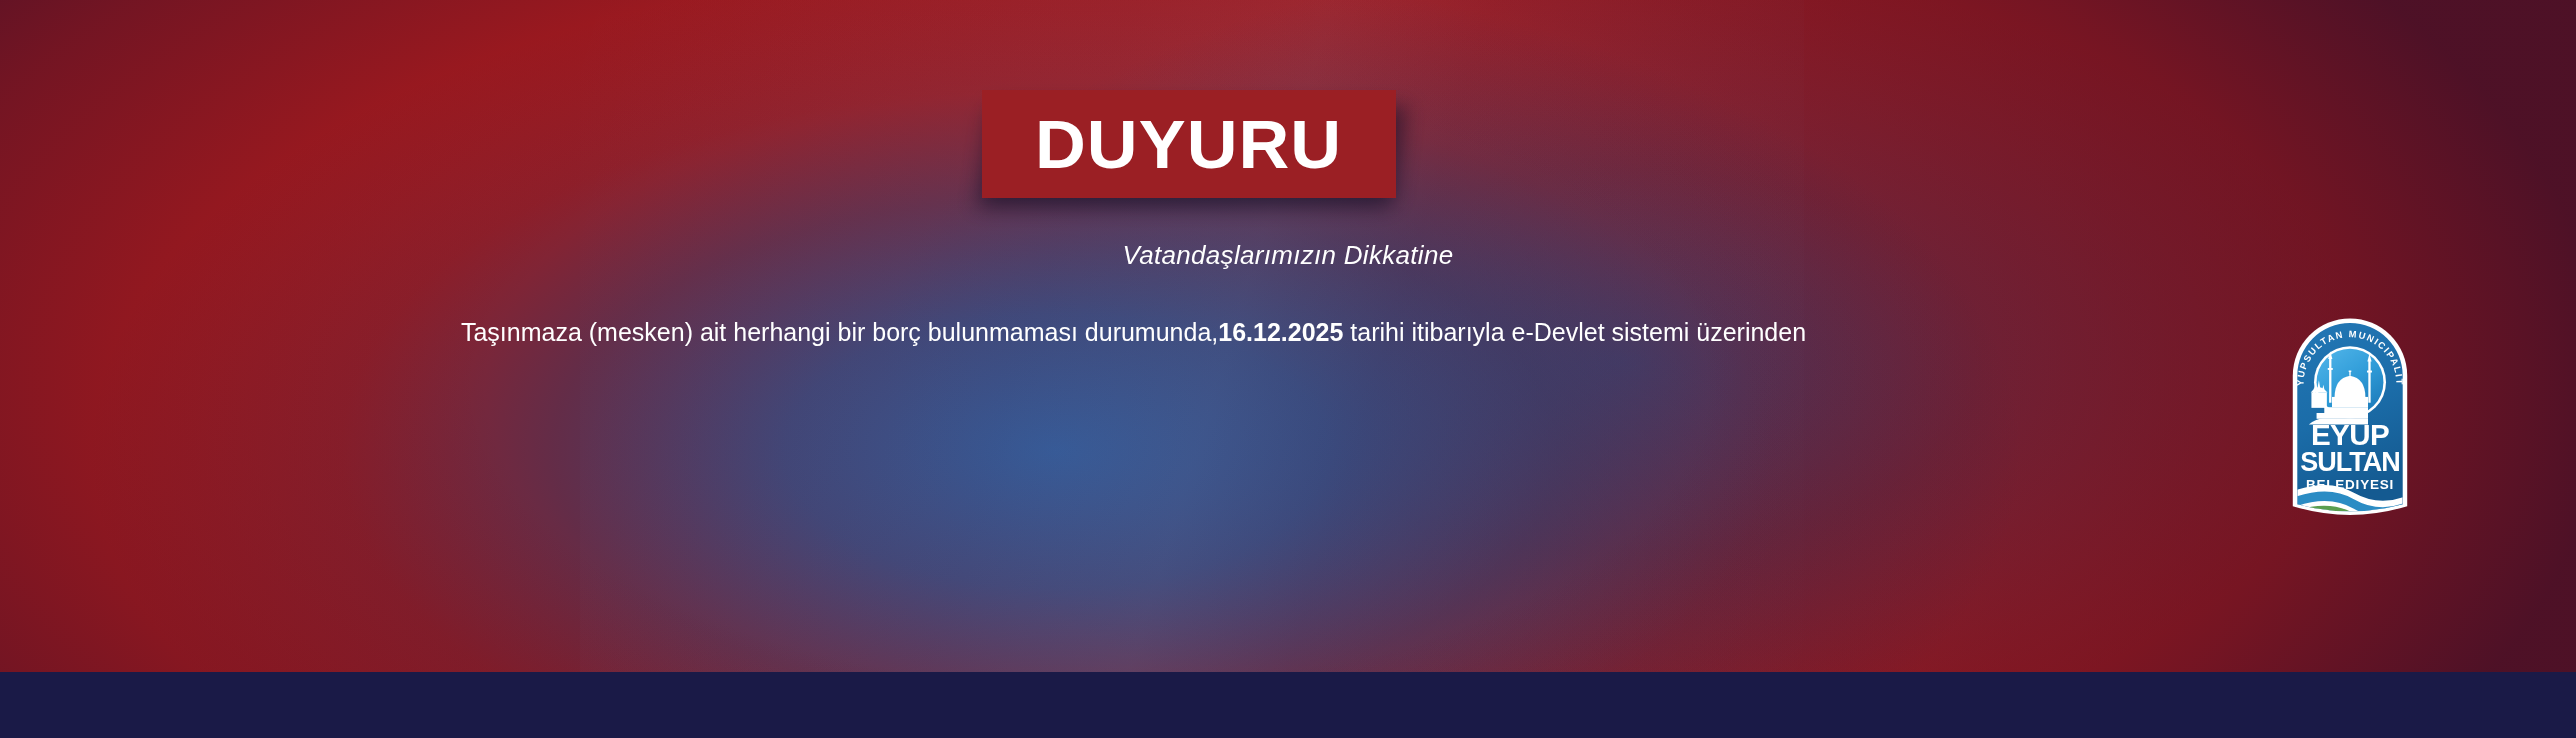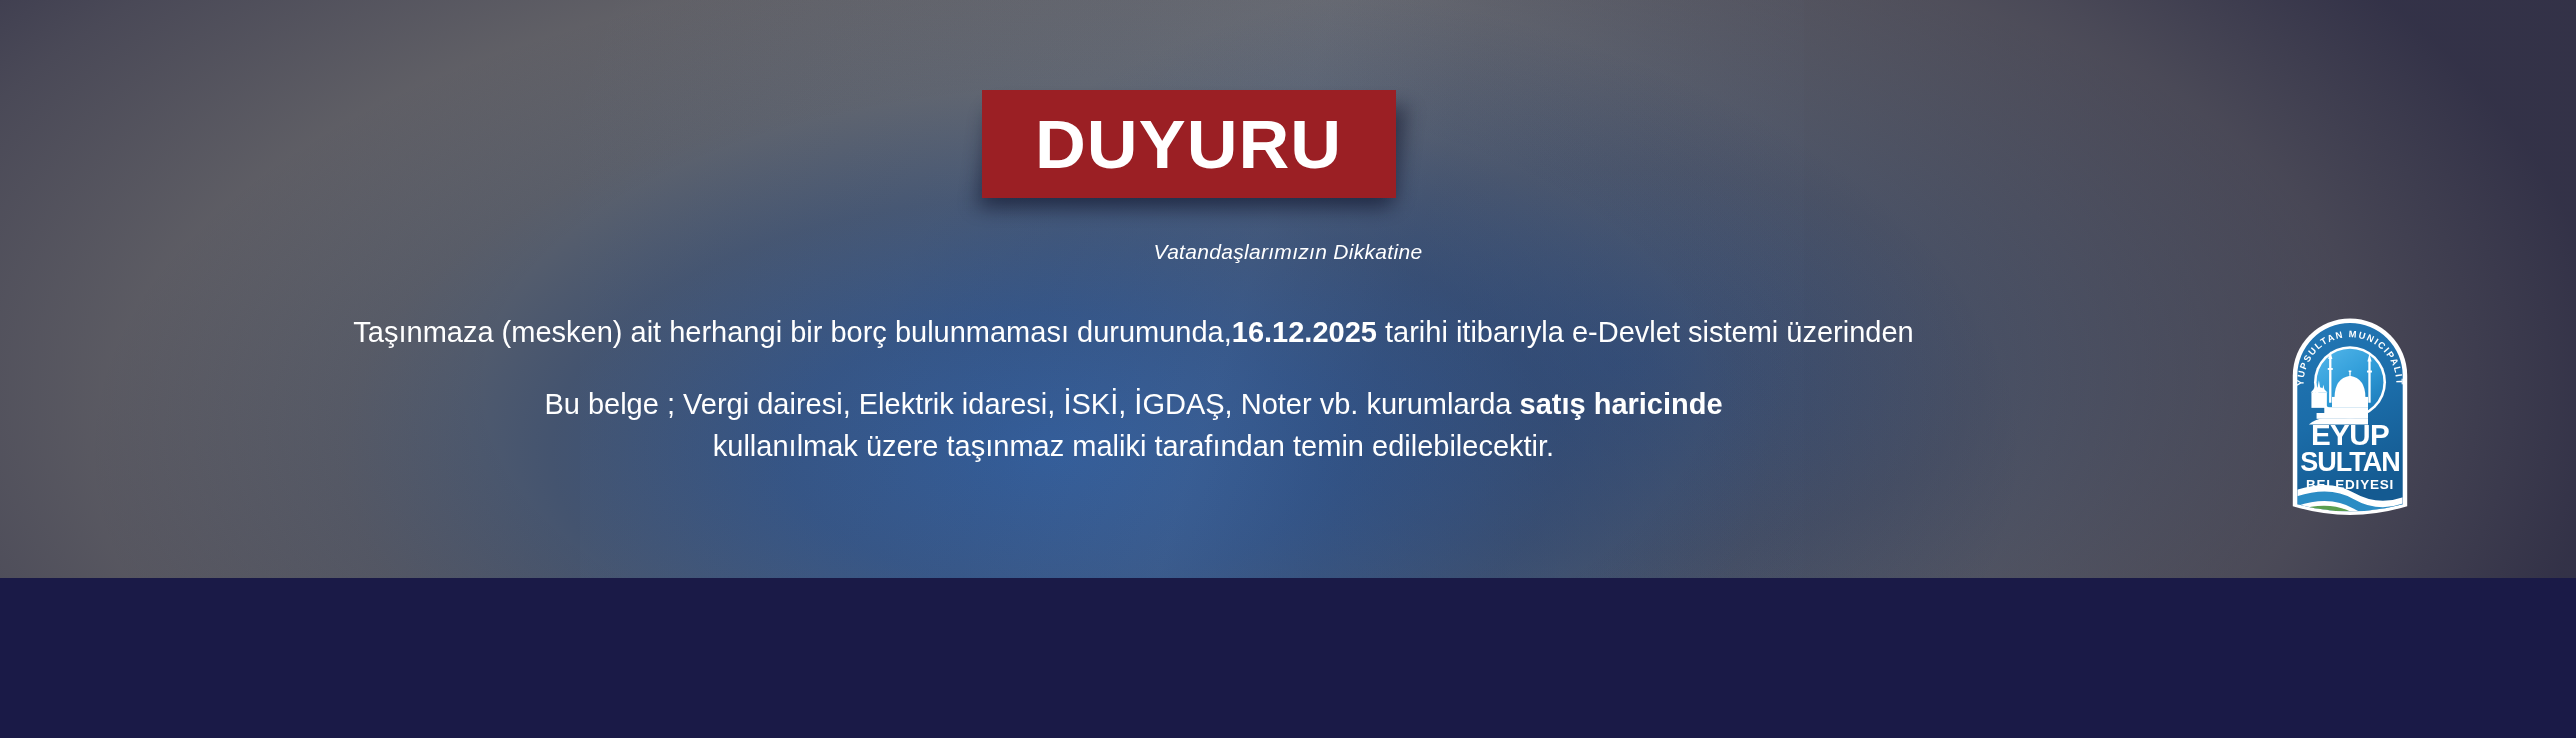--- a/index.html
+++ b/index.html
@@ -8,22 +8,22 @@
   html, body {
     width:2576px;
     height:738px;
     overflow:hidden;
     background:#1a1a47;
   }
 
   .banner-canvas {
     position:relative;
     width:2576px;
-    height:578px;
-    background:#737373;
+    height:672px;
+    background:#b91c1c;
     font-family:"Liberation Sans", sans-serif;
     overflow:hidden;
   }
 
   
   .bg-glow {
     position:absolute;
     left:0; top:0; right:0; bottom:0;
     background:
       radial-gradient(ellipse 966px 489px at 1056px 451px,
@@ -95,35 +95,35 @@
   }
 
   
   .subtitle {
     position:absolute;
     left:0; right:0;
     top:240px;
     text-align:center;
     color:#ffffff;
     font-style:italic;
-    font-size:21px;
+    font-size:26px;
     font-weight:400;
     letter-spacing:0.3px;
     font-family:"Liberation Sans", sans-serif;
   }
 
   
   .body-block {
     position:absolute;
     left:0;
     top:309px;
     width:2267px;
     text-align:center;
     color:#ffffff;
-    font-size:29px;
+    font-size:25px;
     line-height:1.0;
     font-family:"Liberation Sans", sans-serif;
   }
   .para { margin:0; }
   .para .line { display:block; white-space:nowrap; }
   .b { font-weight:bold; }
 
   .para-1 { margin-top:0px; }
   .para-1 .line-1 { line-height:46px; }
   .para-1 .line-2 { line-height:43px; }
@@ -159,24 +159,20 @@
     <div class="duyuru-box">
       <span class="duyuru-text">DUYURU</span>
     </div>
   </div>
 
   <div class="subtitle">Vatandaşlarımızın Dikkatine</div>
 
   <div class="body-block" id="body-block">
       <div class="para para-1">
         <span class="line line-1"><span>Taşınmaza (mesken) ait herhangi bir borç bulunmaması durumunda,</span><span class="b">16.12.2025</span><span> tarihi itibarıyla e-Devlet sistemi üzerinden</span></span>
-      </div>
-      <div class="para para-2">
-        <span class="line line-1"><span>Bu belge ; Vergi dairesi, Elektrik idaresi, İSKİ, İGDAŞ, Noter vb. kurumlarda  </span><span class="b">satış haricinde</span></span>
-        <span class="line line-2"><span>kullanılmak üzere taşınmaz maliki tarafından temin edilebilecektir.</span></span>
       </div>
     </div>
 
   <div class="logo">
     <svg viewBox="0 0 196 330" xmlns="http://www.w3.org/2000/svg" aria-hidden="true">
       <defs>
         <linearGradient id="shieldGrad" x1="0" y1="0" x2="0.25" y2="1">
           <stop offset="0%" stop-color="#2277b5"></stop>
           <stop offset="55%" stop-color="#1b6ca8"></stop>
           <stop offset="100%" stop-color="#145a91"></stop>

